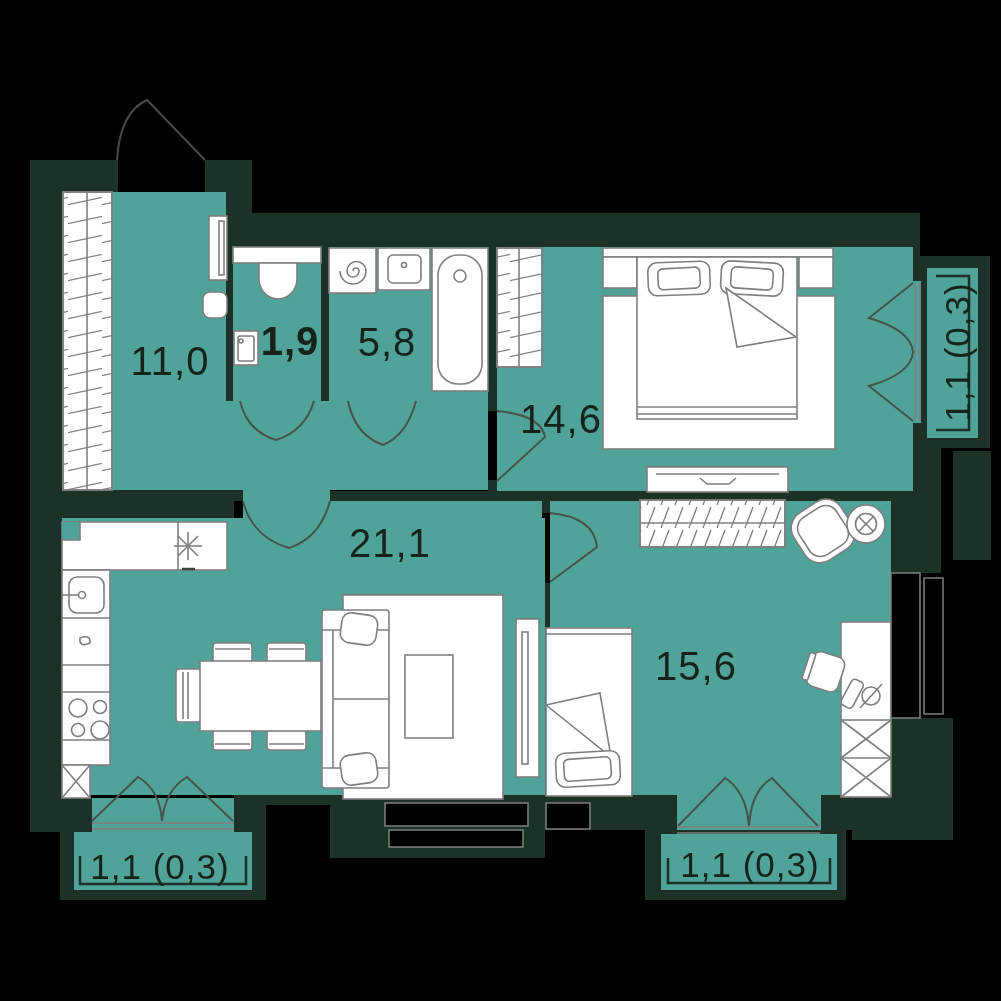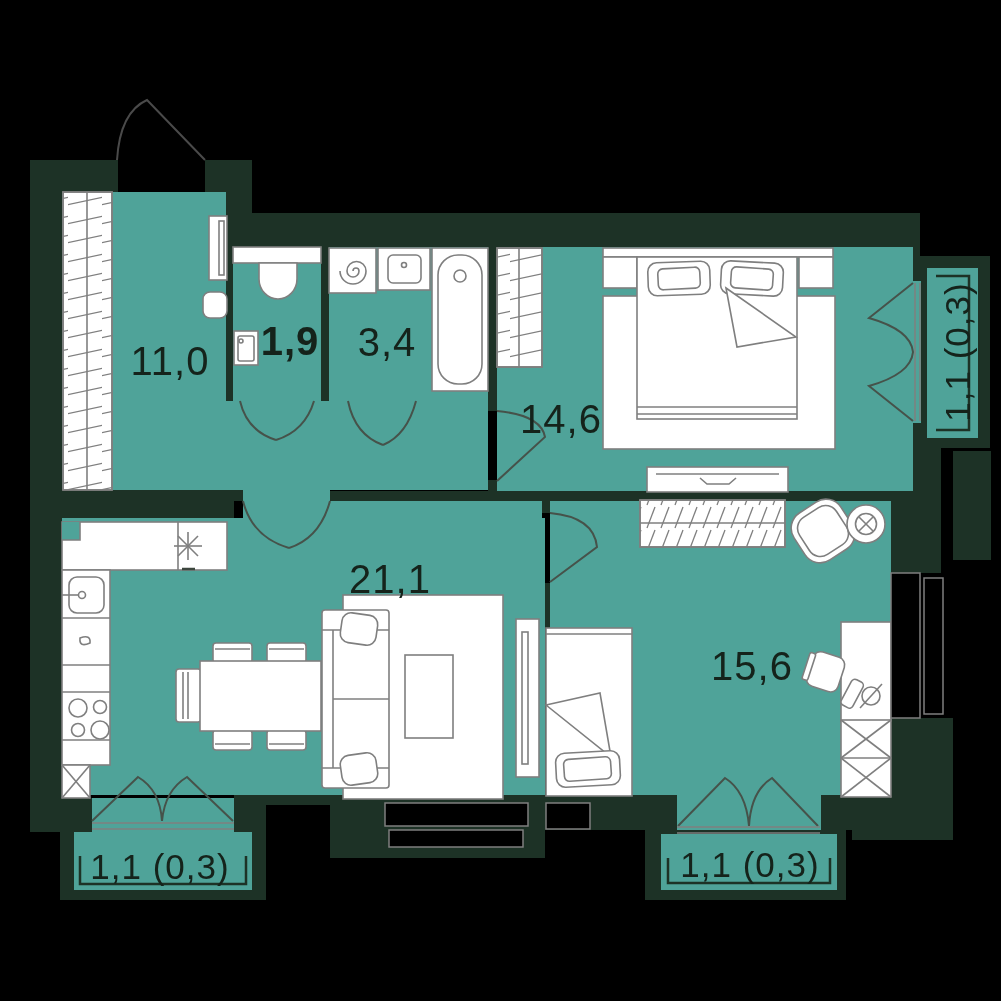--- a/index.html
+++ b/index.html
@@ -282,20 +282,20 @@
 
   <g fill="none" stroke="#1d3226" stroke-width="2.5">
     <path d="M80,856 V884 H246 V856"></path>
     <path d="M668,858 V883 H830 V858"></path>
     <path d="M936,276 H969 V430 H936"></path>
   </g>
 </svg>
 
   <div class="lbl room-lbl" style="left:170px;top:361px;">11,0</div>
   <div class="lbl room-lbl" style="left:290px;top:341px;font-weight:bold;">1,9</div>
-  <div class="lbl room-lbl" style="left:387px;top:342px;">3,4</div>
+  <div class="lbl room-lbl" style="left:387px;top:342px;">5,8</div>
   <div class="lbl room-lbl" style="left:561px;top:419px;">14,6</div>
-  <div class="lbl room-lbl" style="left:390px;top:543px;margin-top:36px;">21,1</div>
-  <div class="lbl room-lbl" style="left:752px;top:666px;">15,6</div>
+  <div class="lbl room-lbl" style="left:390px;top:543px;">21,1</div>
+  <div class="lbl room-lbl" style="left:696px;top:666px;">15,6</div>
   <div class="lbl balcony-lbl" style="left:160px;top:867px;">1,1 (0,3)</div>
   <div class="lbl balcony-lbl" style="left:750px;top:865px;">1,1 (0,3)</div>
   <div class="lbl balcony-lbl rot" style="left:958px;top:352px;">1,1 (0,3)</div>
 </div>
 
 </body></html>

